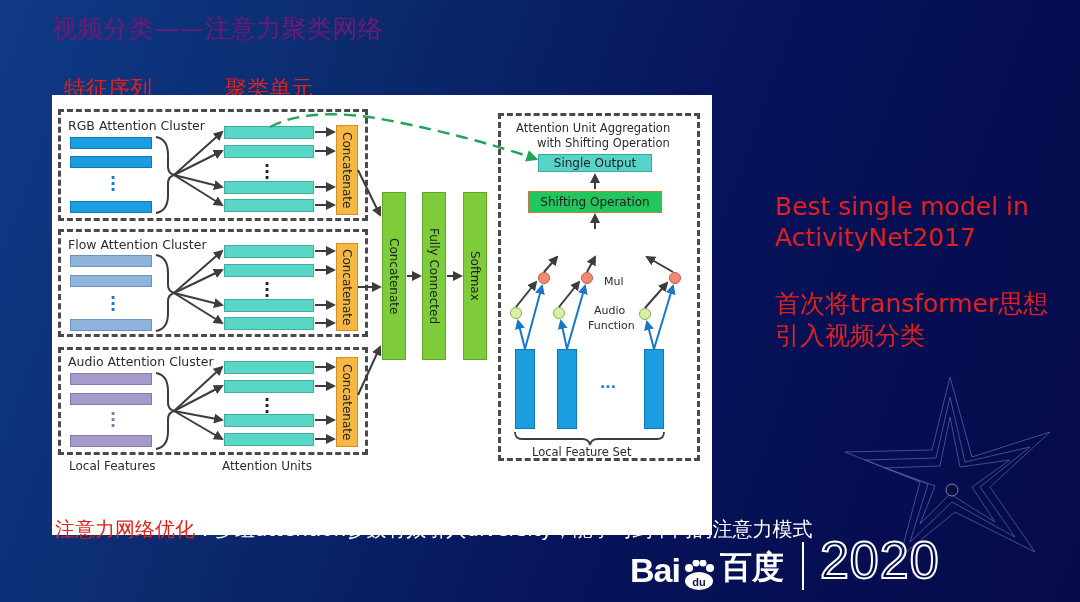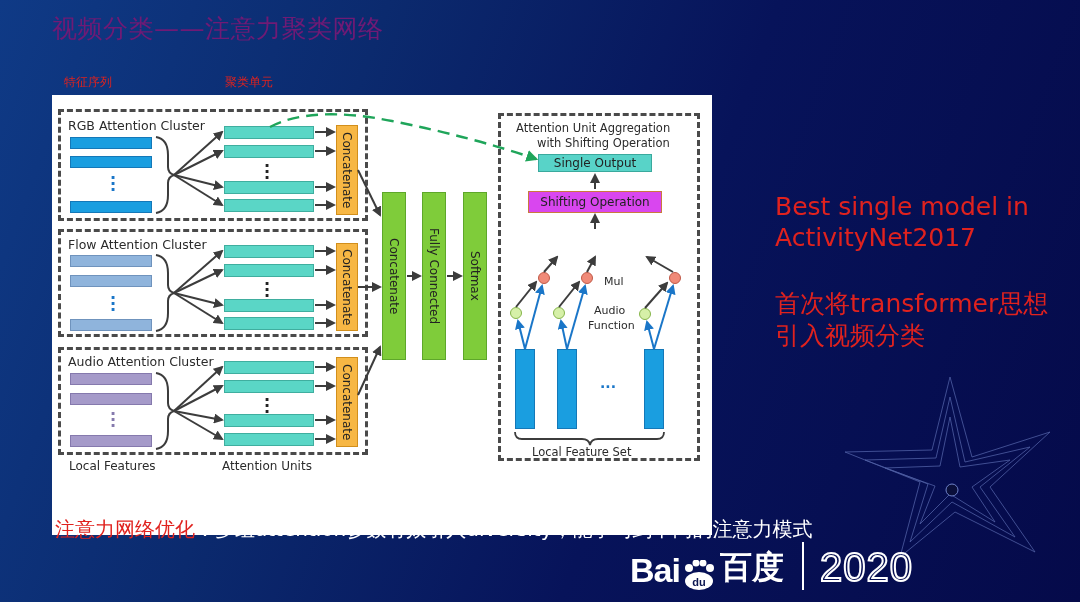--- a/index.html
+++ b/index.html
@@ -2,63 +2,63 @@
 <html><head>
 <meta charset="utf-8">
 <style>
   html, body { margin:0; padding:0; }
   body {
     width:1080px; height:602px; overflow:hidden; position:relative;
     font-family:"DejaVu Sans", sans-serif;
     background: linear-gradient(110deg, #0f3a86 0%, #0b2a6e 30%, #07135a 60%, #050a4a 100%);
   }
   .slide-title { position:absolute; left:52px; top:12px; color:#701a75; font-size:25px; letter-spacing:0.5px; }
-  .red-label { position:absolute; color:#e0221e; font-size:12px; }
+  .red-label { position:absolute; color:#e0221e; font-size:22px; }
   .figure { position:absolute; left:52px; top:95px; width:660px; height:440px; background:#ffffff; }
   .dash-box { position:absolute; border:3px dashed #4a4a4a; box-sizing:border-box; }
   .fig-text { position:absolute; font-size:12px; color:#2b2b2b; white-space:nowrap; }
   .bar { position:absolute; height:12px; box-sizing:border-box; }
   .feat-rgb { background:#1a9ee0; border:1px solid #1478b8; }
   .feat-flow { background:#8fb4dc; border:1px solid #6f93bd; }
   .feat-audio { background:#a59ac9; border:1px solid #8579ad; }
   .unit { background:#5ad6c6; border:1px solid #3fae9f; height:13px; }
   .vdots { position:absolute; color:#1a76c8; font-size:16px; line-height:6px; font-weight:bold; }
   .vdots-dark { position:absolute; color:#222; font-size:16px; line-height:6px; font-weight:bold; }
   .concat-small {
     position:absolute; width:22px; background:#f7b744; border:1px solid #d28f1c; box-sizing:border-box;
     display:flex; align-items:center; justify-content:center;
   }
   .vtext { writing-mode:vertical-rl; font-size:12px; color:#222; white-space:nowrap; }
   .green-col {
     position:absolute; width:24px; background:#7fcc3a; border:1px solid #5ea72a; box-sizing:border-box;
     display:flex; align-items:center; justify-content:center;
   }
   .orange-box {
-    position:absolute; background:#d946ef; border:1px solid #c97a3e; box-sizing:border-box;
+    position:absolute; background:#22c55e; border:1px solid #c97a3e; box-sizing:border-box;
     font-size:12px; color:#222; text-align:center; line-height:20px;
   }
   .teal-box {
     position:absolute; background:#58d3c8; border:1px solid #3aa99d; box-sizing:border-box;
     font-size:12px; color:#222; text-align:center; line-height:16px;
   }
   .circle { position:absolute; width:12px; height:12px; border-radius:50%; box-sizing:border-box; }
   .circle-mul { background:#f08a78; border:1px solid #c05a48; }
   .circle-w { background:#d6f0a8; border:1px solid #86b54a; }
   .feat-col { position:absolute; width:20px; background:#1a9ee0; border:1px solid #1478b8; box-sizing:border-box; }
   svg.overlay { position:absolute; left:0; top:0; }
   .right-text { position:absolute; left:775px; color:#e0221e; font-size:25px; line-height:32px; }
   .pros-title { position:absolute; left:55px; top:487px; color:#ffffff; font-size:19px; }
   .pros-line { position:absolute; left:55px; top:516px; font-size:20px; color:#ffffff; white-space:nowrap; }
   .pros-line .hl { color:#e0221e; }
   .footer { position:absolute; left:630px; top:540px; height:50px; display:flex; align-items:flex-end; color:#fff; }
   .baidu { font-size:34px; font-weight:bold; letter-spacing:-1px; font-family:"Liberation Sans", sans-serif; }
   .baidu-cn { font-size:32px; font-weight:bold; margin-left:2px; }
   .paw { display:inline-block; width:34px; height:30px; position:relative; margin:0 2px; }
   .divider { width:2px; height:48px; background:#fff; margin:0 16px 0 18px; }
-  .year { font-size:40px; font-family:"Liberation Sans", sans-serif; color:transparent; -webkit-text-stroke:2px #fff; letter-spacing:1px; }
+  .year { font-size:52px; font-family:"Liberation Sans", sans-serif; color:transparent; -webkit-text-stroke:2px #fff; letter-spacing:1px; }
   .event { margin-left:6px; display:flex; flex-direction:column; }
   .event-cn { font-size:22px; letter-spacing:4px; line-height:26px; }
   .event-en { font-size:15px; font-weight:bold; letter-spacing:0.5px; color:#dfe3ee; }
 </style>
 </head>
 <body>
 
 <div class="slide-title">视频分类——注意力聚类网络</div>
 <div class="red-label" style="left:64px;top:74px;">特征序列</div>
 <div class="red-label" style="left:225px;top:74px;">聚类单元</div>

